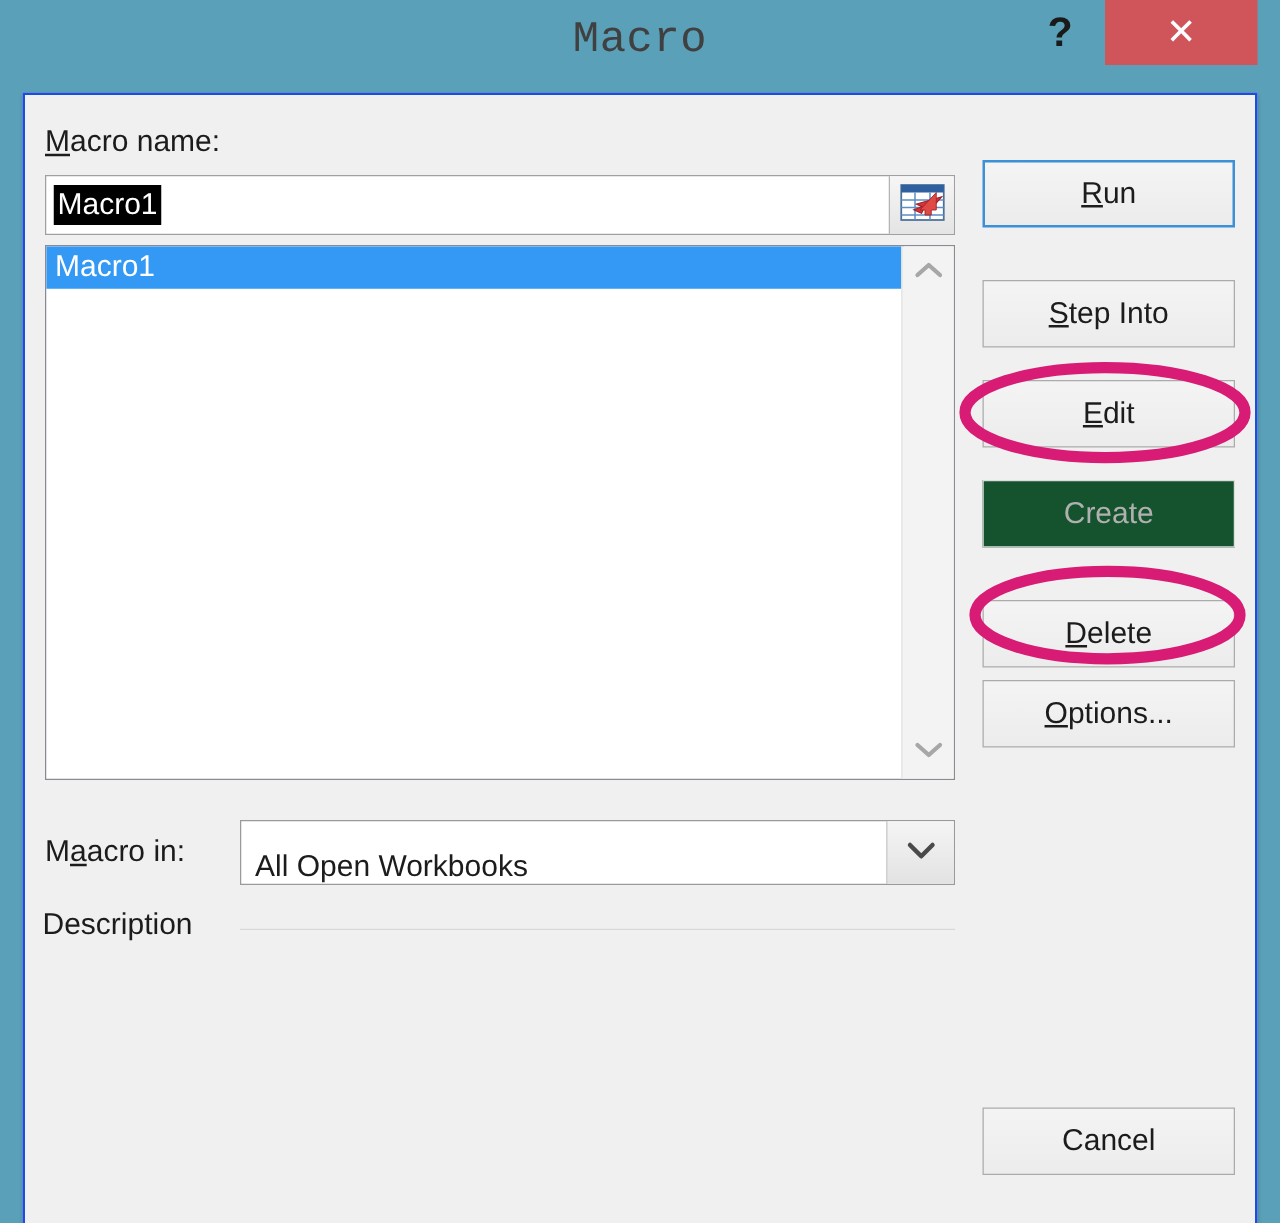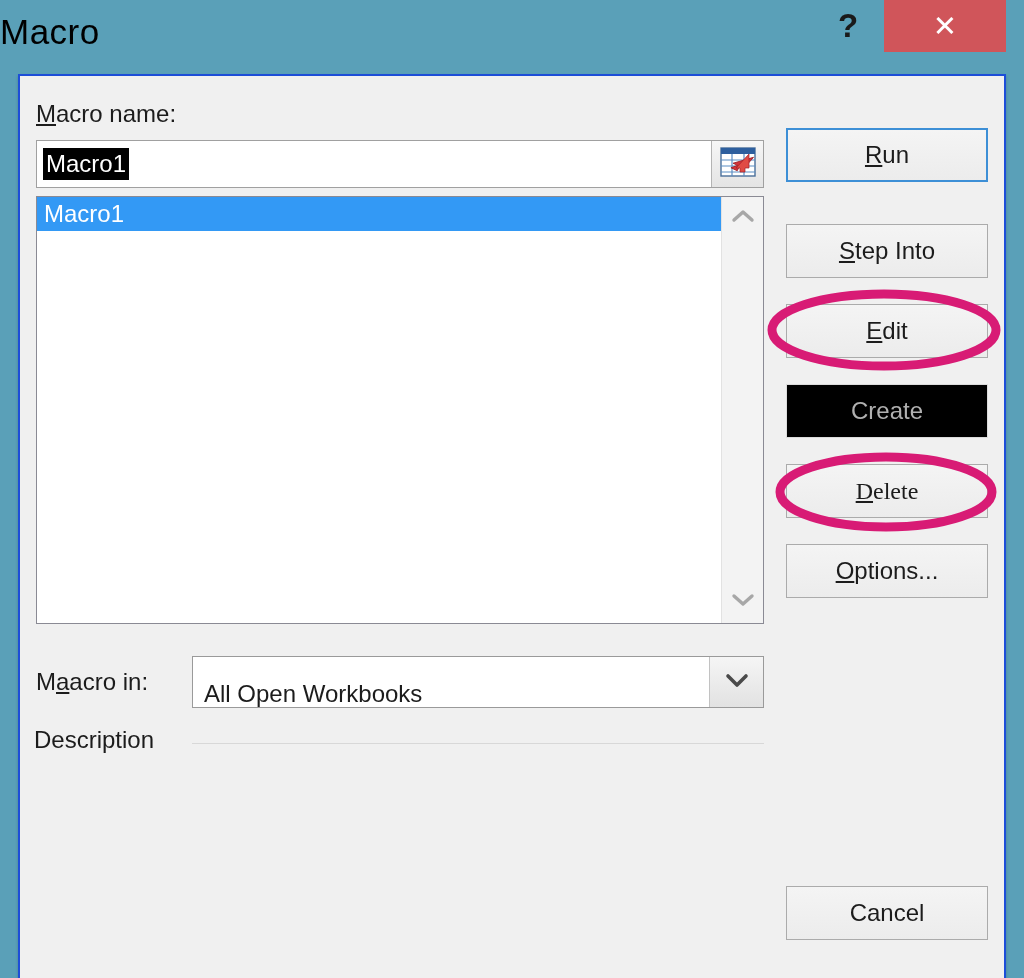--- a/index.html
+++ b/index.html
@@ -23,25 +23,26 @@
   #titlebar {
     position: absolute;
     left: 0; top: 0;
     width: 1024px; height: 74px;
     background: #5aa0b8;
   }
   #title-text {
     position: absolute;
     left: 0; top: 10px;
     width: 1024px;
+    text-align: center;
     font-size: 35px;
-    color: #000000;
+    color: #404040;
     letter-spacing: 0.5px;
     line-height: 44px;
-    font-family: Liberation Sans, sans-serif;
+    font-family: Liberation Mono, monospace;
   }
   #help-btn {
     position: absolute;
     left: 820px; top: 0px;
     width: 56px; height: 52px;
     color: #1a1a1a;
     font-size: 33px;
     font-weight: bold;
     text-align: center;
     line-height: 52px;
@@ -201,27 +202,27 @@
     white-space: nowrap;
     cursor: default;
   }
   .btn.default {
     border: 2px solid #3d8fd6;
     line-height: 50px;
   }
   .btn.disabled {
     color: #b0b0b0;
     border-color: #dcdcdc;
-    background: #000000;
+    background: #14532d;
   }
   #btn-run        { top: 52px;  }
   #btn-step-into  { top: 148px; }
   #btn-edit       { top: 228px; }
   #btn-create     { top: 308px; }
-  #btn-delete     { top: 388px; font-family: Liberation Serif, serif; }
+  #btn-delete     { top: 404px; }
   #btn-options    { top: 468px; }
   #btn-cancel     { top: 810px; }
 
   
   #annotations {
     position: absolute;
     left: 0; top: 0;
     width: 1024px; height: 978px;
     pointer-events: none;
   }

